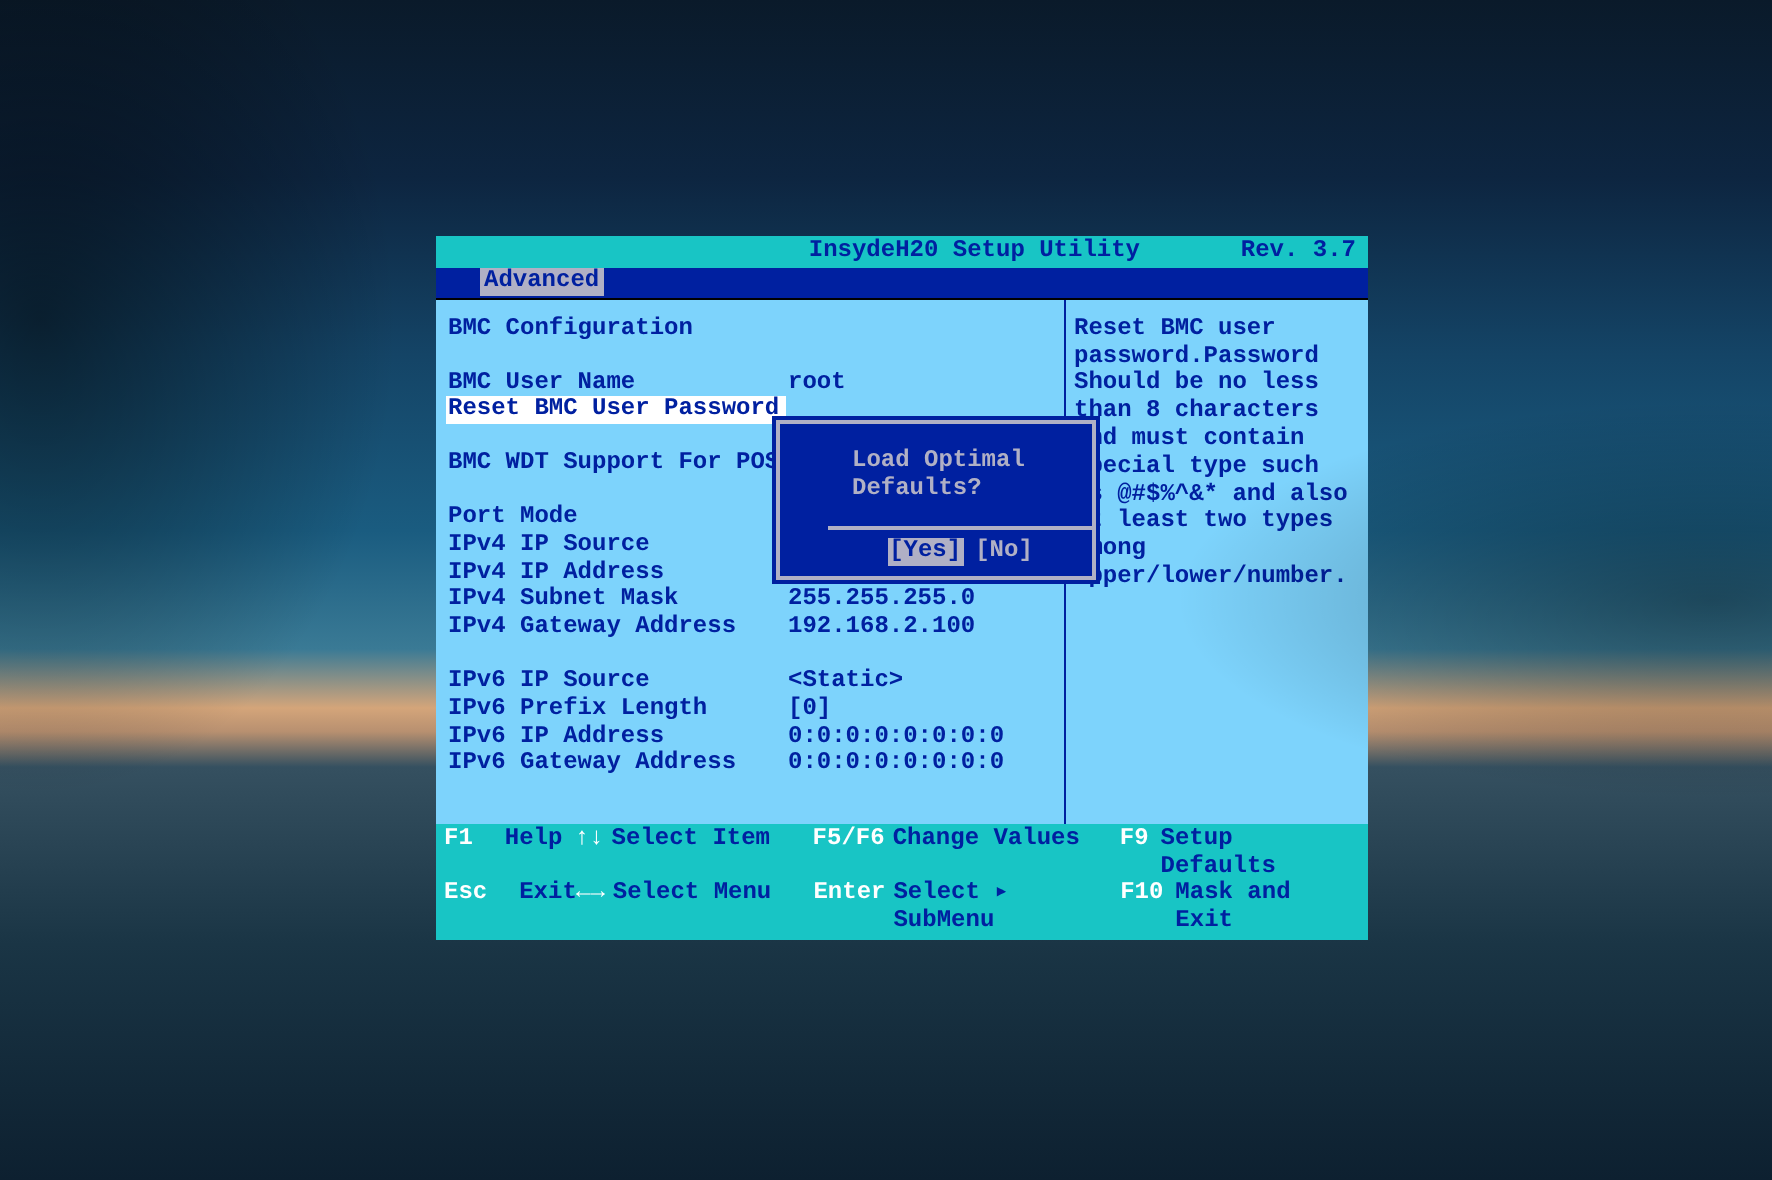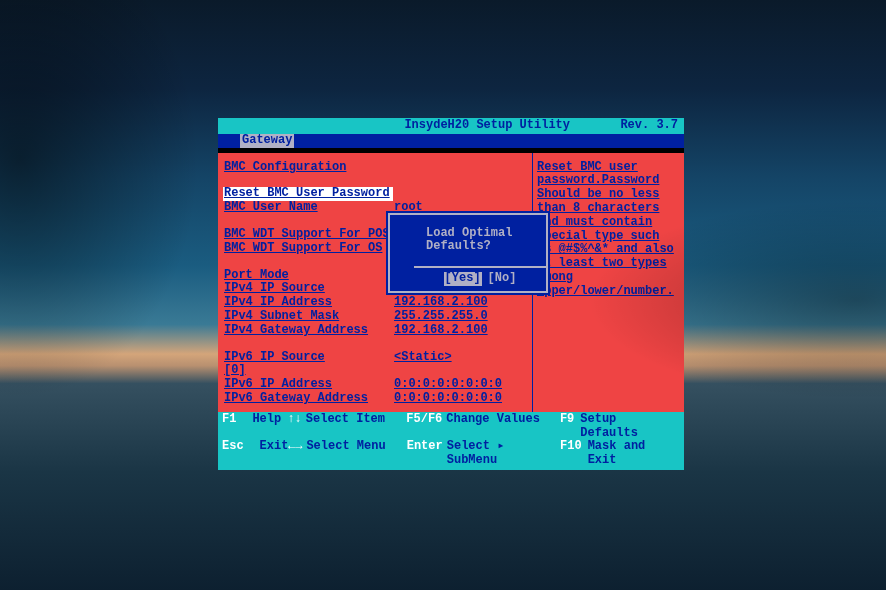--- a/index.html
+++ b/index.html
@@ -58,25 +58,24 @@
   }
   .tab {
     background: #b0b0c5;
     color: #0020a0;
     padding: 0 2px;
     margin-left: 22px;
   }
   .main {
     flex:1;
     display:flex;
-    background:#ef4444;
+    background:#7dd3fc;
     color:#0020a0;
     position:relative;
-    border-top:5px solid #000000;
-    text-decoration:underline;
+    border-top:1px solid #000000;
   }
   .left {
     flex: 1 1 auto;
     padding: 8px 6px 6px 6px;
     position:relative;
   }
   .right {
     width: 152px;
     padding: 8px 4px 6px 4px;
     border-left: 1px solid #0020a0;
@@ -136,41 +135,38 @@
 
 <div class="bios">
 
   <div class="titlebar">
     <span style="width:130px"></span>
     <span class="title-center">InsydeH20 Setup Utility</span>
     <span>Rev. 3.7</span>
   </div>
 
   <div class="tabbar">
-    <span class="tab">Gateway</span>
+    <span class="tab">Advanced</span>
   </div>
 
   <div class="main">
     <div class="left">
       <div class="row"><span>BMC Configuration</span></div>
       <div class="spacer"></div>
 
       <div class="row">
-        <span class="keycol sel">Reset BMC User Password</span>
-      </div>
-      <div class="row">
         <span class="keycol">BMC User Name</span>
         <span class="valcol">root</span>
       </div>
+      <div class="row">
+        <span class="keycol sel">Reset BMC User Password</span>
+      </div>
       <div class="spacer"></div>
       <div class="row">
         <span class="keycol">BMC WDT Support For POST</span>
-      </div>
-      <div class="row">
-        <span class="keycol">BMC WDT Support For OS</span>
       </div>
       <div class="spacer"></div>
       <div class="row">
         <span class="keycol">Port Mode</span>
       </div>
       <div class="row">
         <span class="keycol">IPv4 IP Source</span>
       </div>
       <div class="row">
         <span class="keycol">IPv4 IP Address</span>
@@ -183,20 +179,21 @@
       <div class="row">
         <span class="keycol">IPv4 Gateway Address</span>
         <span class="valcol">192.168.2.100</span>
       </div>
       <div class="spacer"></div>
       <div class="row">
         <span class="keycol">IPv6 IP Source</span>
         <span class="valcol">&lt;Static&gt;</span>
       </div>
       <div class="row">
+        <span class="keycol">IPv6 Prefix Length</span>
         <span class="valcol">[0]</span>
       </div>
       <div class="row">
         <span class="keycol">IPv6 IP Address</span>
         <span class="valcol">0:0:0:0:0:0:0:0</span>
       </div>
       <div class="row">
         <span class="keycol">IPv6 Gateway Address</span>
         <span class="valcol">0:0:0:0:0:0:0:0</span>
       </div>

